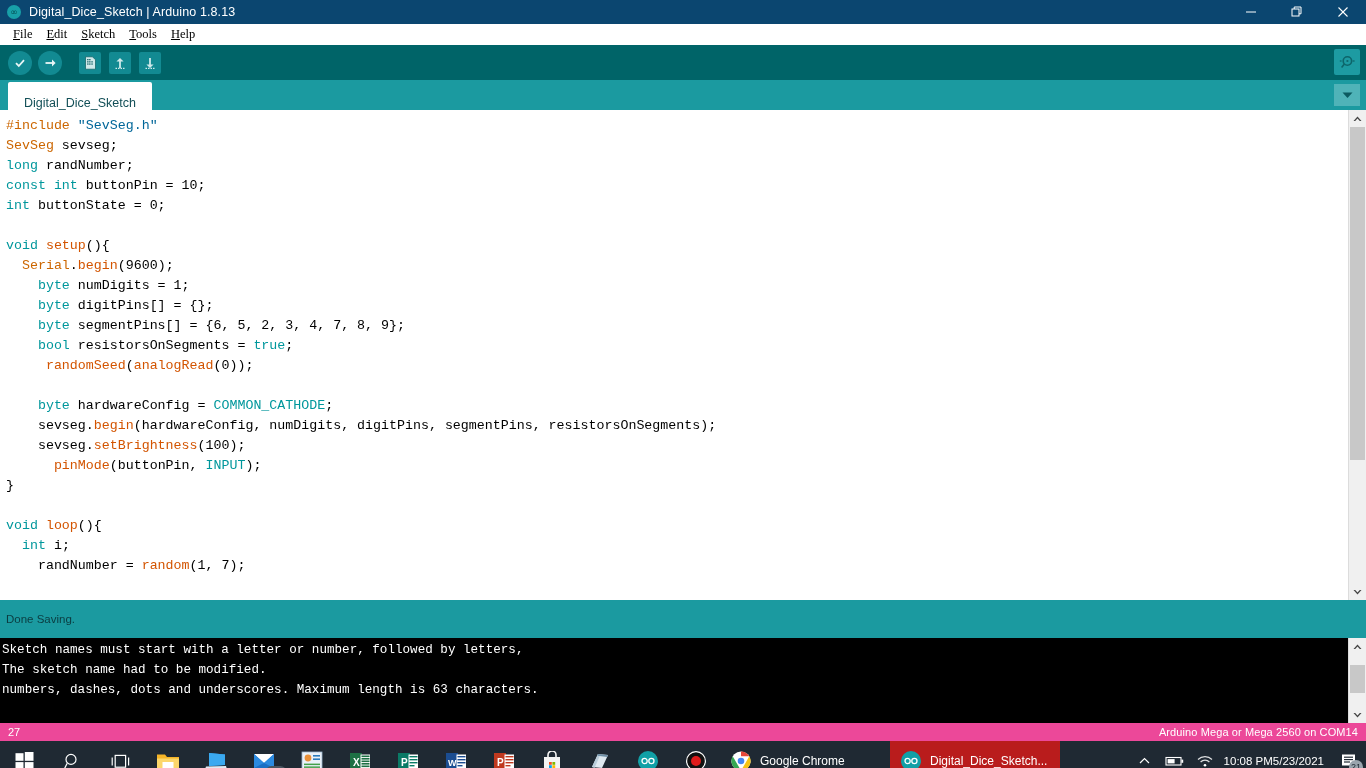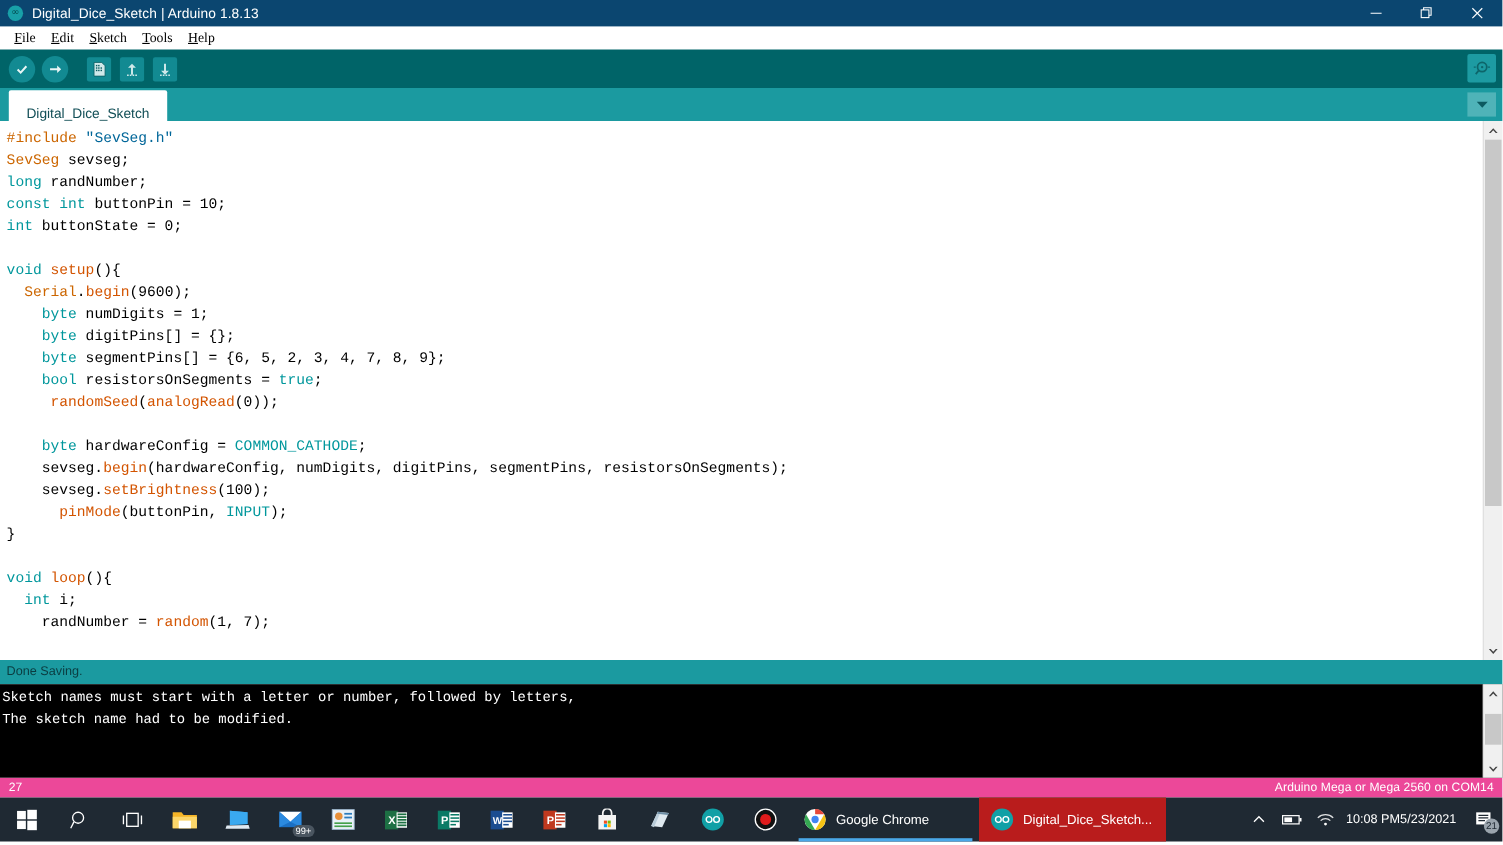--- a/index.html
+++ b/index.html
@@ -104,21 +104,21 @@
   }
   .sb-arrow{
     width:17px;height:17px;display:flex;align-items:center;justify-content:center;
     background:#f0f0f0;color:#606060;font-size:8px;
   }
   .sb-track{position:absolute;left:0;right:0;background:#f0f0f0;}
   .sb-thumb{position:absolute;left:1px;width:15px;background:#c8c8c8;}
 
   
   .status-strip{
-    height:22px;background:#1b9aa0;color:#0b3c40;font-size:11.5px;
+    height:38px;background:#1b9aa0;color:#0b3c40;font-size:11.5px;
     display:flex;align-items:center;padding-left:6px;
   }
 
   
   .console-wrap{position:relative;height:85px;background:#000000;overflow:hidden;}
   .console{
     padding:2px 0 0 2px;color:#ffffff;font-size:12.6px;line-height:20px;
     font-family:"Liberation Mono","DejaVu Sans Mono",monospace;white-space:pre;
   }
 
@@ -296,21 +296,21 @@
           </svg>
       </div>
     </div>
   </div>
 
   <div class="status-strip">
     <span>Done Saving.</span>
   </div>
 
   <div class="console-wrap">
-    <div class="console" id="console-area"><div>Sketch names must start with a letter or number, followed by letters,</div><div>The sketch name had to be modified.</div></div>
+    <div class="console" id="console-area"><div>Sketch names must start with a letter or number, followed by letters,</div><div>The sketch name had to be modified.</div><div>numbers, dashes, dots and underscores. Maximum length is 63 characters.</div></div>
     <div class="vscroll" style="height:85px;">
       <div class="sb-arrow">
         <svg width="9" height="6" viewBox="0 0 9 6">
             <polygon points="0.5,5 4.5,0.5 8.5,5 6.8,5 4.5,2.5 2.2,5" fill="#444"></polygon>
           </svg>
       </div>
       <div class="sb-track" style="top:17px;bottom:17px;">
         <div class="sb-thumb" style="top:10px;height:28px;"></div>
       </div>
       <div class="sb-arrow" style="position:absolute;bottom:0;">

